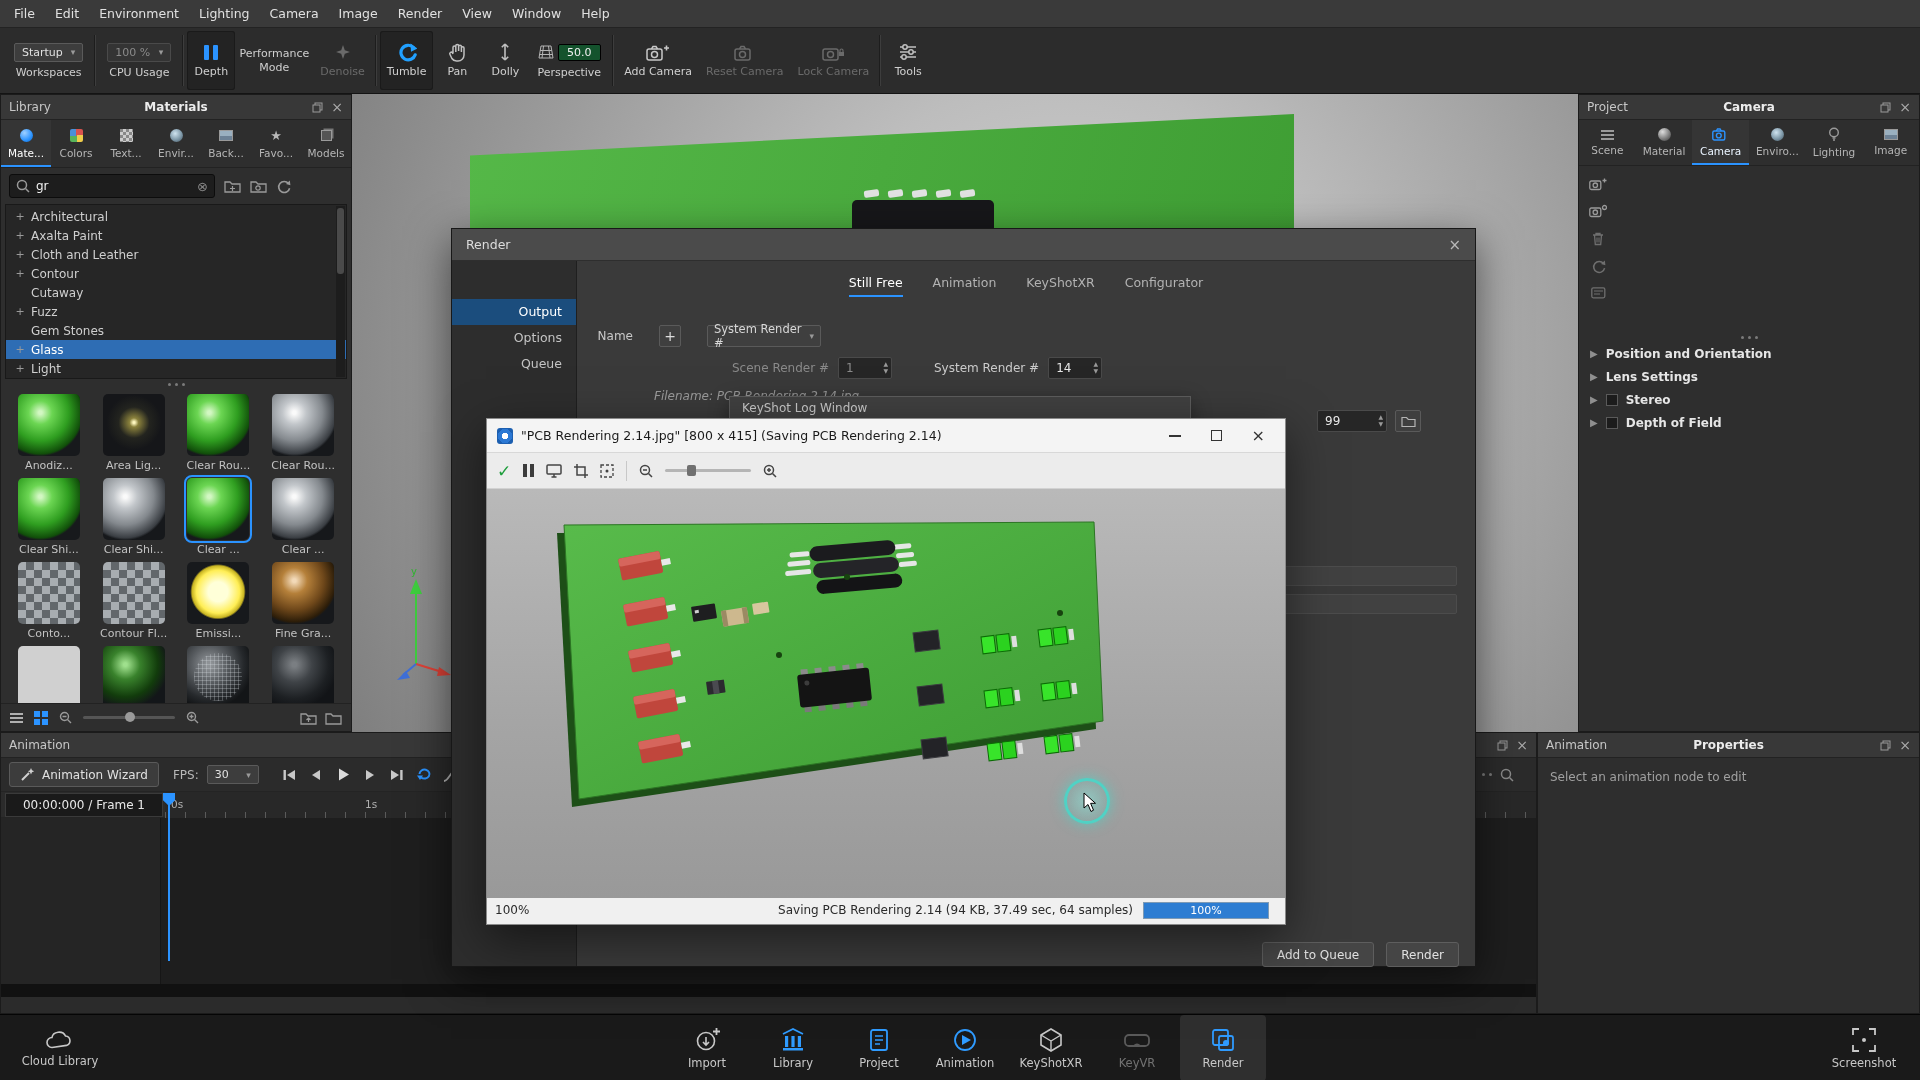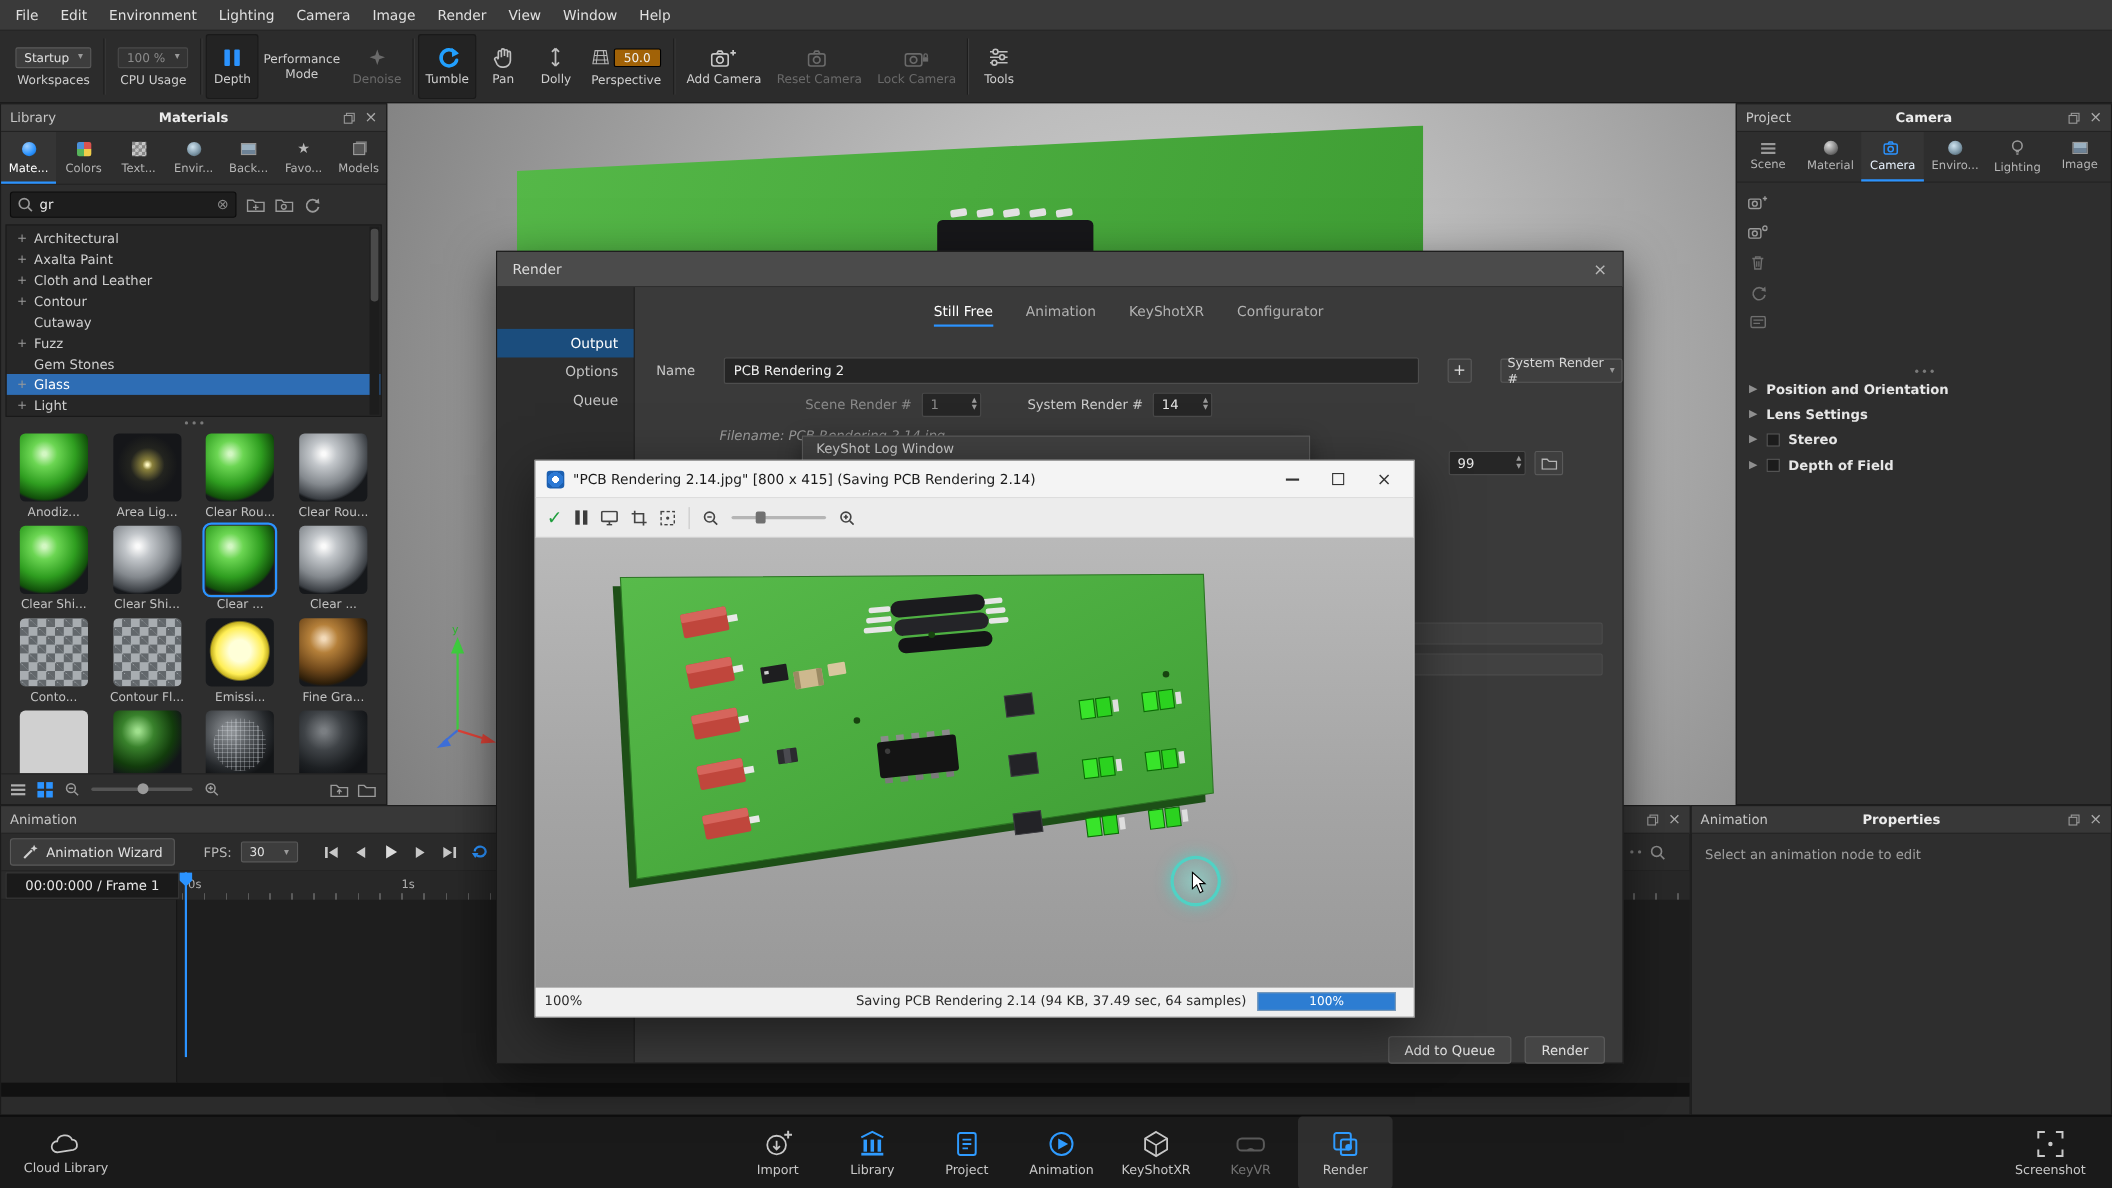--- a/index.html
+++ b/index.html
@@ -20,21 +20,21 @@
 .dd-ar{color:#9a9a9a;font-size:9px}
 .tb-sub{font-size:11px;color:#cfcfcf}
 .tb-sep{width:2px;border-left:1px solid #1d1d1d;border-right:1px solid #3d3d3d;margin:4px 3px}
 .tb-btn{display:flex;flex-direction:column;align-items:center;justify-content:center;gap:3px;padding:2px 7px;min-width:48px;font-size:11px;line-height:1.2;text-align:center;color:#cfcfcf;border-radius:3px}
 .tb-btn.pressed{background:#232323;box-shadow:inset 0 0 0 1px #1a1a1a}
 .tb-btn.disabled{color:#6a6a6a}
 .tb-btn.w74{max-width:78px}
 .tb-ico{height:20px;display:flex;align-items:center;justify-content:center;gap:4px}
 .pause-bars{display:flex;gap:4px}
 .pause-bars i{width:5px;height:15px;background:#2b93ff;border-radius:1px}
-.val-box{background:#a16207;border:1px solid #000;border-radius:2px;color:#f0f0f0;font-size:11px;padding:1px 8px}
+.val-box{background:#14532d;border:1px solid #000;border-radius:2px;color:#f0f0f0;font-size:11px;padding:1px 8px}
 
 
 .panel{position:absolute;background:#2e2e2e;border:1px solid #1b1b1b}
 .phead{height:25px;background:#383838;border-bottom:1px solid #222;display:flex;align-items:center;padding:0 8px;position:relative}
 .phead .pl{color:#c6c6c6}
 .phead .pc{position:absolute;left:90px;right:90px;text-align:center;font-weight:bold;color:#ececec}
 .phead .pi{margin-left:auto;display:flex;gap:8px;align-items:center;color:#9a9a9a;z-index:1}
 .close-x{font-size:14px;line-height:1;color:#ababab}
 
 
@@ -108,21 +108,21 @@
 .cam-row{height:22px;background:#2e6db4;color:#fff;display:flex;align-items:center;gap:7px;padding:0 6px;font-size:12px}
 .sec-row{height:23px;display:flex;align-items:center;gap:8px;padding:0 11px}
 .sec-arrow{color:#8f8f8f;font-size:10px}
 .sec-label{font-weight:bold;color:#e6e6e6;font-size:12px}
 .sec-check{width:12px;height:12px;background:#1c1c1c;border:1px solid #5a5a5a}
 
 
 .timeline{left:0;top:732px;width:1537px;height:282px;background:#2b2b2b}
 .tl-controls{height:34px;display:flex;align-items:center;gap:8px;padding:0 8px;border-bottom:1px solid #242424}
 .wizard-btn{display:flex;align-items:center;gap:7px;background:#3c3c3c;border:1px solid #5a5a5a;border-radius:3px;padding:4px 10px;font-size:12px;color:#e0e0e0}
-.fps-label{color:#b8b8b8;margin-left:18px}
+.fps-label{color:#b8b8b8;margin-left:6px}
 .transport{display:flex;gap:3px;margin-left:10px}
 .tbtn{width:24px;height:22px;display:flex;align-items:center;justify-content:center}
 .tl-right{margin-left:auto;display:flex;align-items:center;gap:8px;margin-right:14px}
 .tl-timerow{height:26px;display:flex;align-items:center;border-bottom:1px solid #242424}
 .time-box{width:158px;height:24px;margin:0 2px 0 4px;background:#1a1a1a;border:1px solid #3a3a3a;color:#e8e8e8;display:flex;align-items:center;justify-content:center;font-size:12px}
 .ruler{flex:1;height:26px;position:relative;background:#282828}
 .ruler-ticks{position:absolute;left:0;right:0;bottom:0;height:6px;background-image:repeating-linear-gradient(90deg,#5a5a5a 0 1px,transparent 1px 20px)}
 .ruler-label{position:absolute;bottom:8px;font-size:10.5px;color:#b0b0b0}
 .tl-track{position:relative;height:166px;background:#1e1e1e;display:flex}
 .tl-track-left{width:160px;background:#252525;border-right:1px solid #161616}
@@ -965,21 +965,20 @@
     <div class="rd-content">
       <div class="rd-tabs">
 
       <span class="rd-tab active">Still Free</span>
           <span class="rd-tab">Animation</span>
           <span class="rd-tab">KeyShotXR</span>
           <span class="rd-tab">Configurator</span>
         </div>
       <div class="rd-row-name">
         <span class="name-label">Name</span>
-        <span class="name-field">PCB Rendering 2</span>
         <span class="plus-btn">+</span>
         <span class="preset-dd">
             <span>System Render #</span>
             <span class="dd-ar">▾</span>
           </span>
       </div>
       <div class="rd-row2">
         <span class="dim-label">Scene Render #</span>
         <span class="spin dim">
             <span>1</span>

